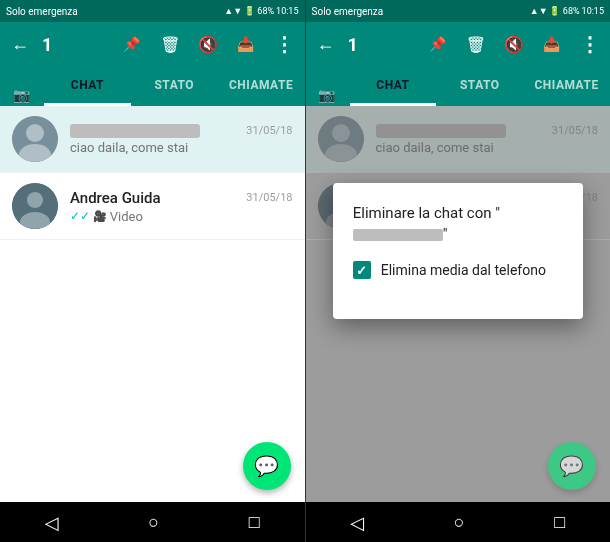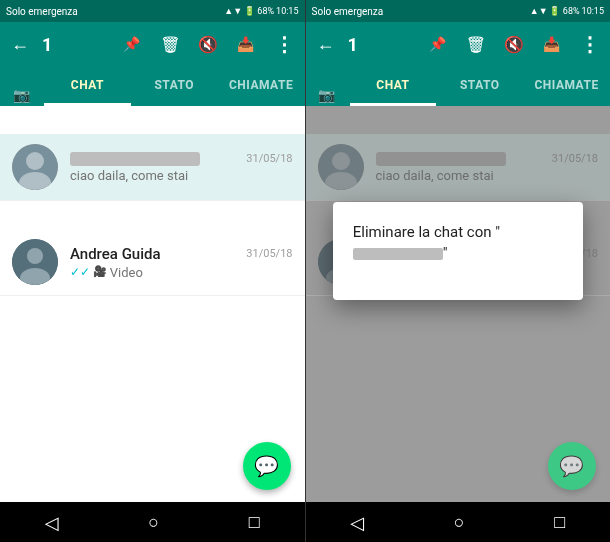--- a/index.html
+++ b/index.html
@@ -91,21 +91,21 @@
       font-size: 12px;
       font-weight: bold;
       letter-spacing: 0.5px;
       cursor: pointer;
       border-bottom: 3px solid transparent;
       position: relative;
       top: 0;
     }
 
     .tab.active {
-      color: #fef9c3;
+      color: #0f172a;
       border-bottom: 3px solid white;
     }
 
     .tab-camera {
       flex: 0 0 44px;
       display: flex;
       align-items: center;
       justify-content: center;
       color: rgba(255,255,255,0.7);
       padding-bottom: 3px;
@@ -117,21 +117,20 @@
       overflow-y: auto;
     }
 
     .chat-item {
       display: flex;
       align-items: center;
       padding: 10px 12px;
       border-bottom: 1px solid #f0f0f0;
       cursor: pointer;
       position: relative;
-      margin-top: 28px;
     }
 
     .chat-item.selected {
       background: #e0f2f1;
     }
 
     .avatar {
       width: 46px;
       height: 46px;
       border-radius: 50%;
@@ -216,20 +215,21 @@
     }
 
     .chat-preview {
       font-size: 13px;
       color: #757575;
       white-space: nowrap;
       overflow: hidden;
       text-overflow: ellipsis;
       margin-top: 2px;
       display: flex;
+      align-items: center;
       gap: 3px;
     }
 
     .check-icon {
       color: #00bcd4;
       font-size: 12px;
     }
 
     .fab {
       position: absolute;
@@ -540,20 +540,24 @@
       </div>
     </div>
 
   </div>
 
   <div class="dialog-overlay">
     <div class="dialog">
       <div class="dialog-title">
         <span>Eliminare la chat con "</span><span class="dialog-name-blur"></span><span>"</span>
       </div>
+      <div class="dialog-checkbox-row">
+        <div class="checkbox"></div>
+        <span class="checkbox-label">Elimina media dal telefono</span>
+      </div>
     </div>
   </div>
 
   <div class="fab" style="opacity:0.6;">
     <span style="font-size:20px;">💬</span>
   </div>
 
   <div class="nav-bar">
     <span class="nav-icon">◁</span>
     <span class="nav-icon">○</span>

